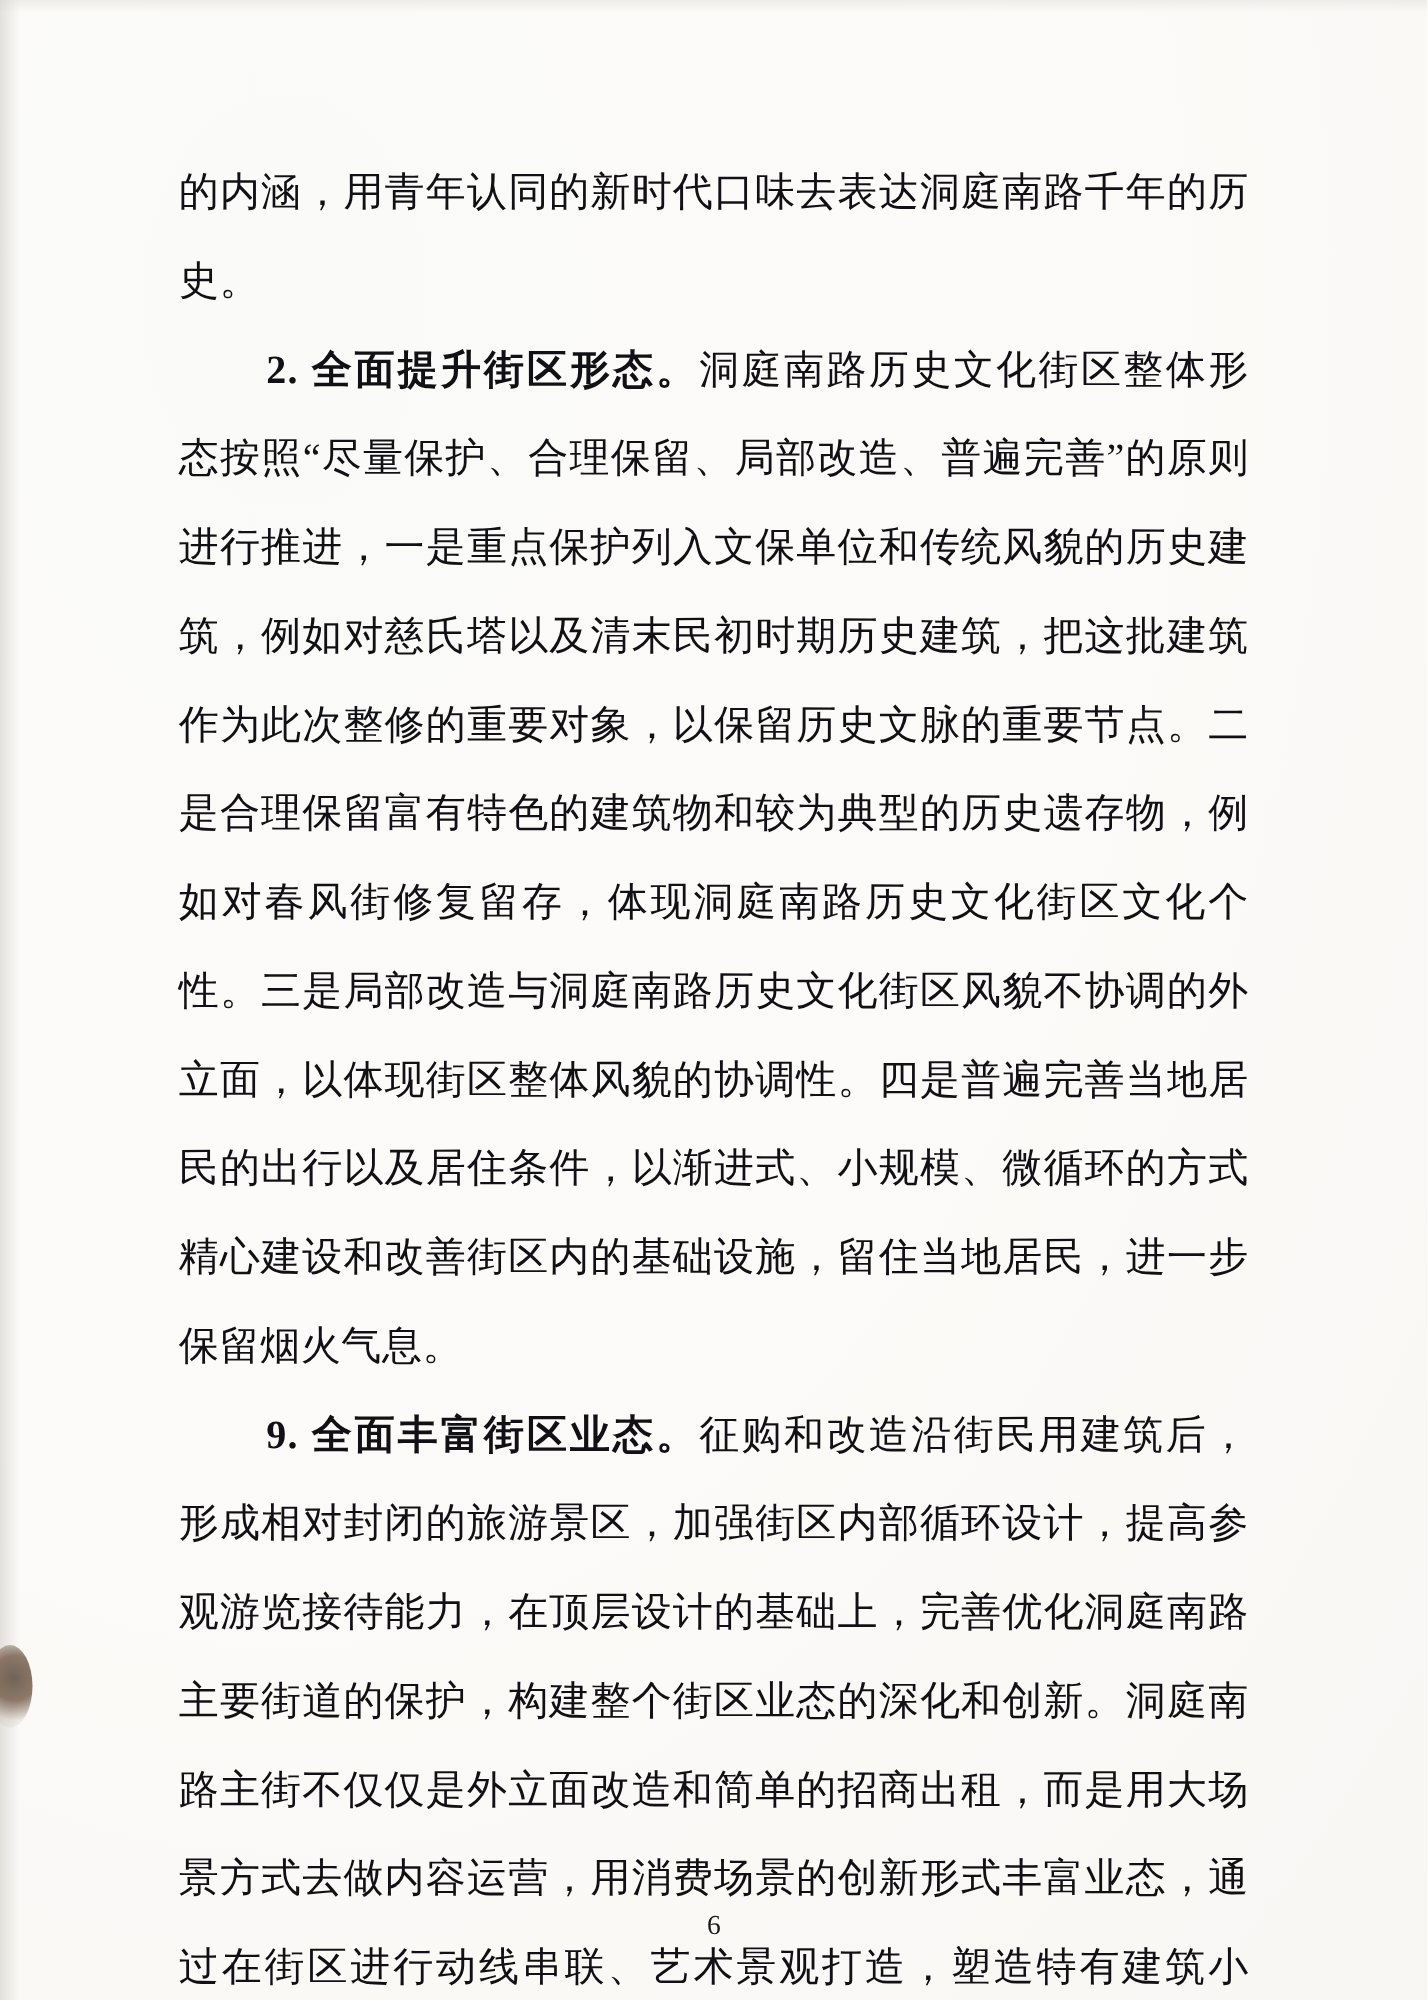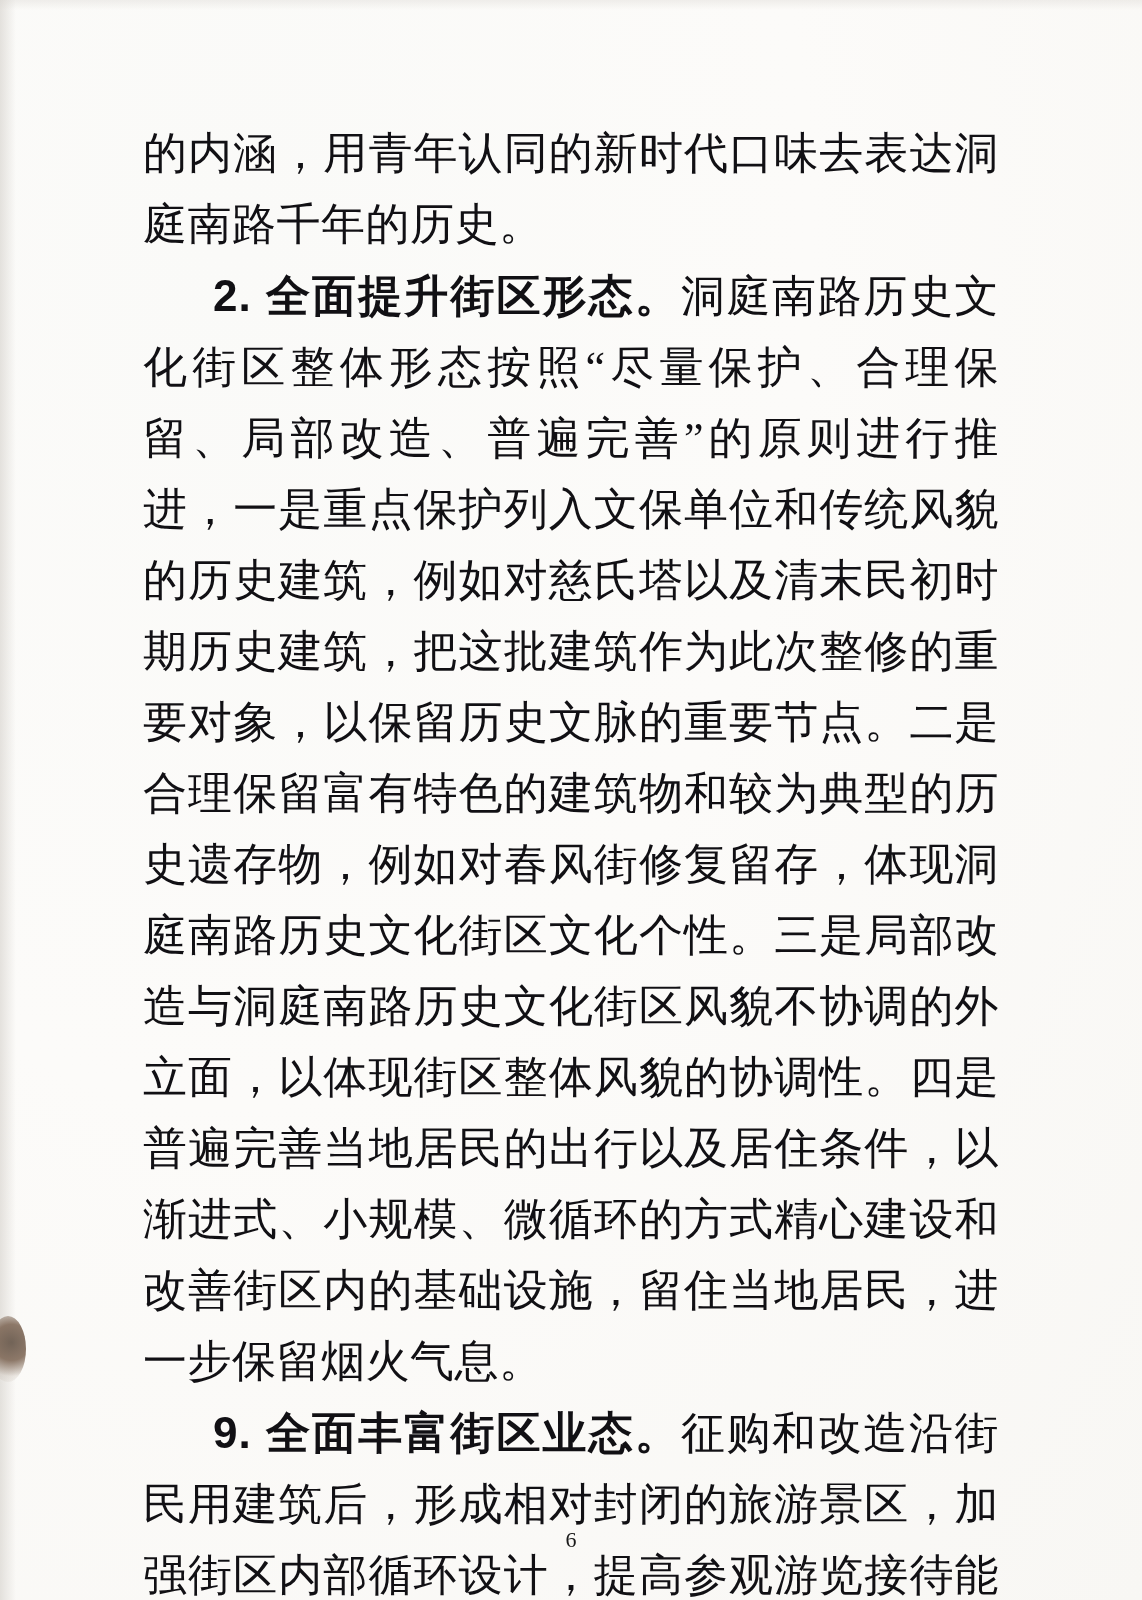--- a/index.html
+++ b/index.html
@@ -54,39 +54,39 @@
 
   .content {
     position: absolute;
     left: 143px;
     top: 118px;
     width: 856px;
   }
 
   p.para {
     margin: 0;
-    font-size: 44px;
+    font-size: 32px;
     line-height: 71px;
     color: #111014;
     letter-spacing: 0.5px;
     text-align: justify;
     text-justify: inter-ideograph;
     font-weight: 500;
     font-family: "Liberation Serif", "DejaVu Serif", serif;
     -webkit-font-smoothing: antialiased;
   }
   p.para + p.para {
     margin-top: 0px;
   }
   .indent {
     text-indent: 70px;
   }
   .heading-run {
     font-weight: 700;
-    font-family: Liberation Sans, sans-serif;
+    font-family: Liberation Serif, serif;
     letter-spacing: 1px;
   }
   .page-number {
     position: absolute;
     left: 0;
     right: 0;
     top: 1527px;
     text-align: center;
     font-size: 22px;
     color: #1a1a1a;

